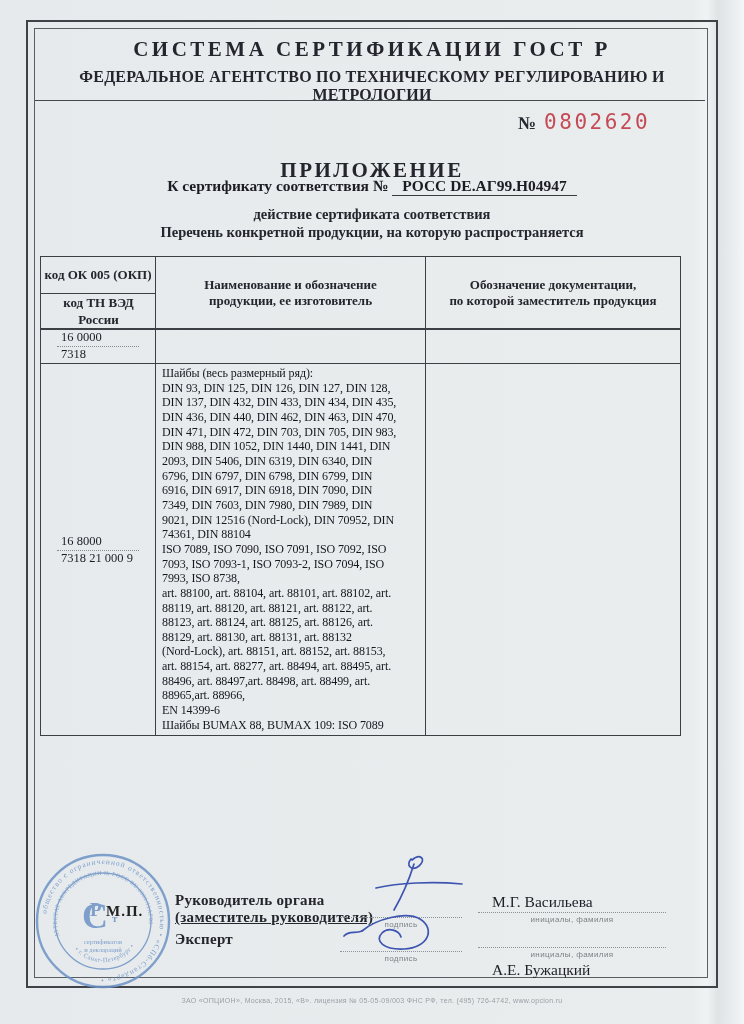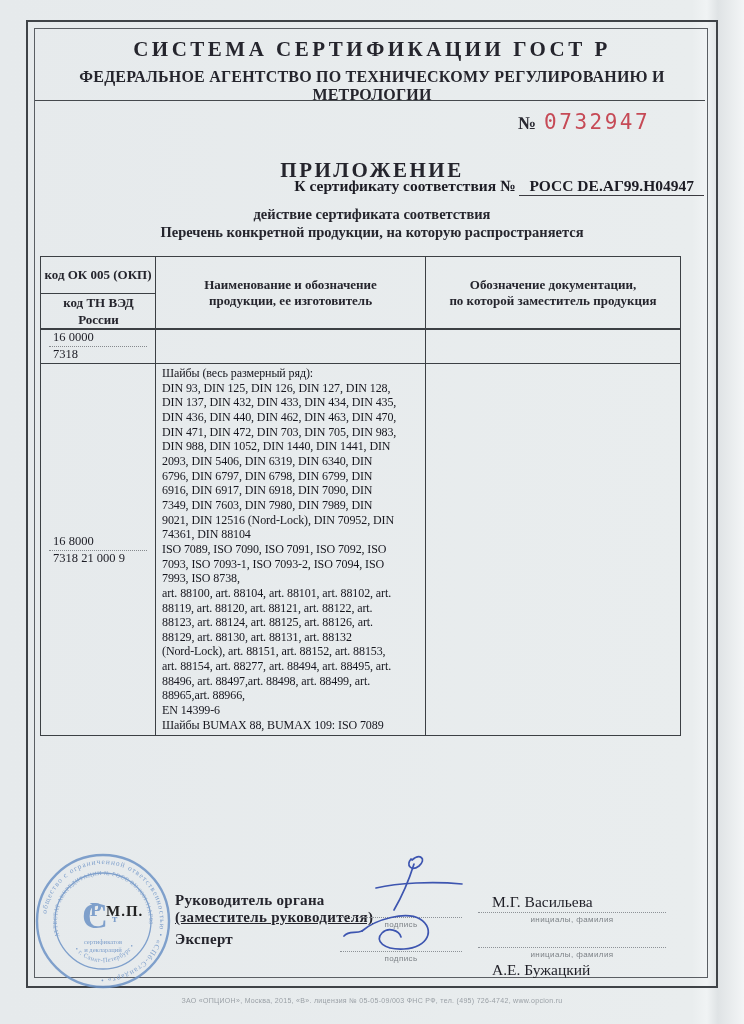--- a/index.html
+++ b/index.html
@@ -18,33 +18,33 @@
   .sys-title{position:absolute;left:40px;top:37px;width:664px;text-align:center;
     font-size:21px;font-weight:bold;letter-spacing:3.5px;color:#25252d;}
   .agency{position:absolute;left:40px;top:68px;width:664px;text-align:center;
     font-size:16px;font-weight:bold;letter-spacing:0.2px;color:#25252d;}
   .doc-number{position:absolute;left:518px;top:110px;white-space:nowrap;}
   .no-sign{font-size:18px;font-weight:bold;color:#2a2a32;margin-right:8px;}
   .no-digits{font-family:"DejaVu Sans Mono","Liberation Mono",monospace;
     font-size:21px;letter-spacing:2.5px;color:#c64a56;}
   .title{position:absolute;left:40px;top:141px;width:664px;text-align:center;
     font-size:21px;font-weight:bold;letter-spacing:2.5px;color:#25252d;margin-top:17px;}
-  .subtitle{position:absolute;left:40px;top:177px;width:664px;text-align:right;font-size:15.5px;font-weight:600;}
+  .subtitle{position:absolute;left:40px;top:177px;width:664px;text-align:center;font-size:15.5px;font-weight:600;}
   .cert-no{border-bottom:1px solid #3a3a40;padding:0 10px 1px 10px;}
   .desc{position:absolute;left:40px;top:206px;width:664px;text-align:center;
     font-size:14.5px;font-weight:bold;line-height:17.5px;color:#25252d;}
   
   table.cert{position:absolute;left:40px;border-collapse:collapse;table-layout:fixed;width:640px;}
   table.cert td{border:1.6px solid #3c4044;vertical-align:middle;}
   .t-head{top:256px;padding-left:6px;}
   .t-head td{font-size:13px;font-weight:bold;text-align:center;color:#25252d;white-space:pre-line;line-height:16.5px;}
   .t-head .c1a{height:34px;}
   .t-head .c1b{height:25px;text-align:center;padding-left:2px;}
   .t-body{top:328px;}
-  .t-body td{vertical-align:top;padding:2px 12px;}
+  .t-body td{vertical-align:top;padding:2px 20px;}
   .code-cell{font-size:12.5px;line-height:13px;}
   .r1 td{height:28px;}
   .dot-sep{border-top:1px dotted #85898d;margin:2px -4px 1px -4px;}
   .prod-cell{padding:2px 5px 3px 6px !important;}
   .pline{font-size:12px;line-height:14.65px;white-space:nowrap;letter-spacing:-0.1px;color:#16161e;}
   
   .sig-label{position:absolute;font-size:15px;font-weight:bold;color:#25252d;letter-spacing:0.3px;}
   .u{text-decoration:underline;}
   .sig-line{position:absolute;border-top:1.2px dotted #8d9297;}
   .sig-caption{position:absolute;font-size:8px;color:#7c8186;letter-spacing:0.4px;text-align:center;
@@ -63,21 +63,21 @@
 <div class="page">
 
   <div class="frame-outer"></div>
   <div class="frame-inner"></div>
 
   <div class="sys-title">СИСТЕМА СЕРТИФИКАЦИИ ГОСТ Р</div>
   <div class="agency">ФЕДЕРАЛЬНОЕ АГЕНТСТВО ПО ТЕХНИЧЕСКОМУ РЕГУЛИРОВАНИЮ И МЕТРОЛОГИИ</div>
   <div class="hdr-rule"></div>
 
   <div class="doc-number">
-    <span class="no-sign">№</span><span class="no-digits">0732947</span>
+    <span class="no-sign">№</span><span class="no-digits">0802620</span>
   </div>
 
   <div class="title">ПРИЛОЖЕНИЕ</div>
 
   <div class="subtitle">
     <span>К сертификату соответствия №</span>
     <span class="cert-no">РОСС DE.АГ99.Н04947</span>
   </div>
 
   <div class="desc">

